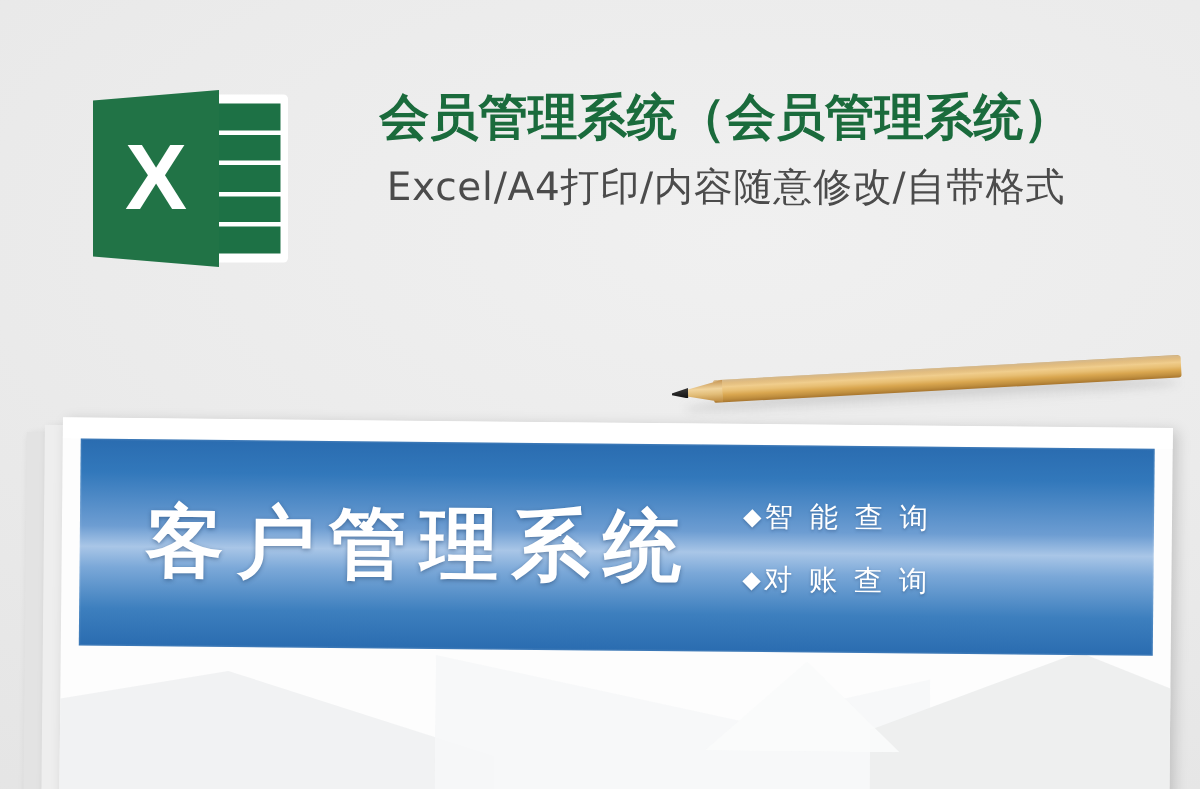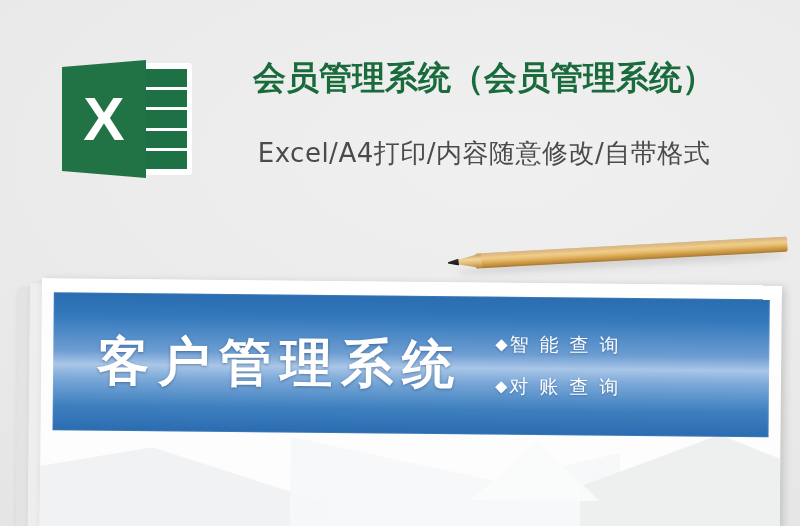--- a/index.html
+++ b/index.html
@@ -87,21 +87,21 @@
     line-height:48px;
     white-space:nowrap;
   }
   #sub-title{
     font-family:"DejaVu Sans", sans-serif;
     font-size:26px;
     font-weight:500;
     color:#4b4b4b;
     line-height:46px;
     letter-spacing:0.5px;
-    margin-top:28px;
+    margin-top:0;
     white-space:nowrap;
   }
 
   
   #pencil{
     position:absolute; left:448px; top:247px;
     width:340px; height:36px;
     transform:rotate(-3.1deg);
     transform-origin:0 50%;
   }

